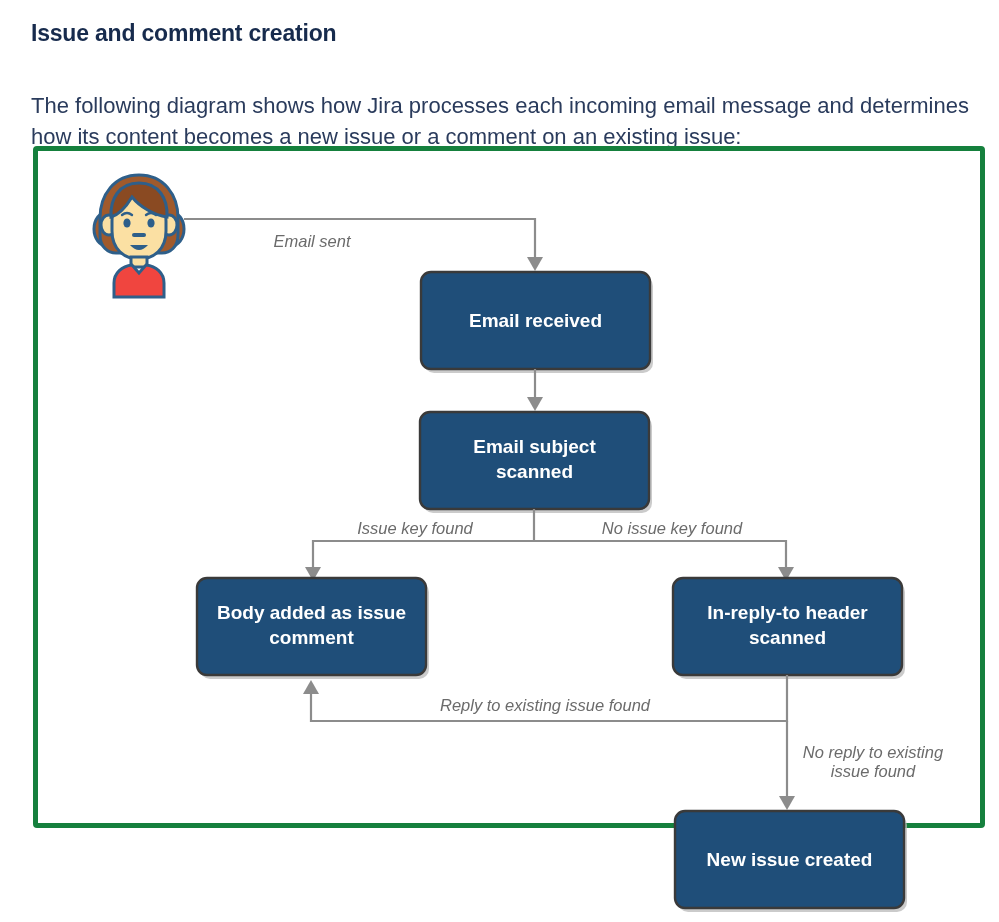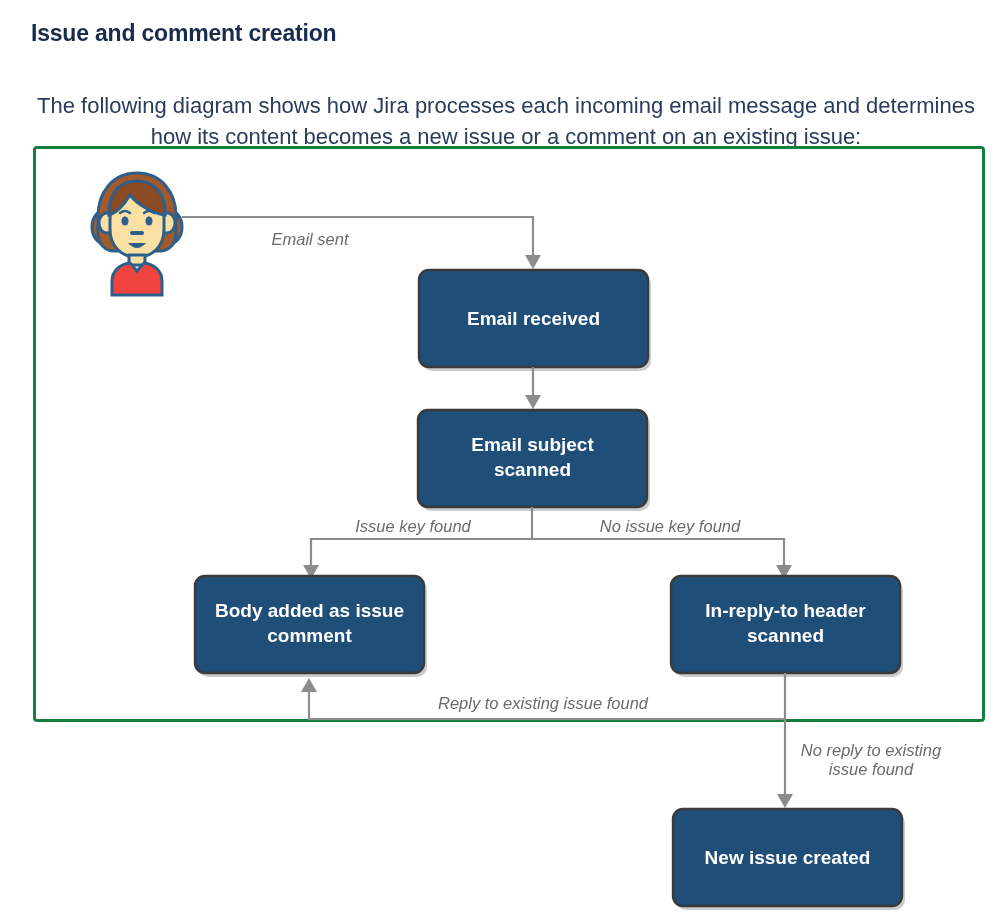--- a/index.html
+++ b/index.html
@@ -11,21 +11,21 @@
     width: 999px;
     height: 922px;
     font-family: "Liberation Sans", sans-serif;
     -webkit-font-smoothing: antialiased;
     position: relative;
     overflow: hidden;
   }
   .page {
     position: absolute;
     left: 0; top: 0;
-    width: 999px; height: 922px; text-align: center;
+    width: 999px; height: 922px;
   }
   .page-title {
     position: absolute;
     left: 31px;
     top: 20px;
     font-size: 23px;
     font-weight: bold;
     color: #172b4d;
     letter-spacing: -0.2px;
     margin: 0;
@@ -37,22 +37,22 @@
     width: 950px;
     font-size: 22px;
     line-height: 31px;
     color: #2a3b5c;
   }
   .diagram-panel {
     position: absolute;
     left: 33px;
     top: 146px;
     width: 952px;
-    height: 576px;
-    border: 3px solid #15803d;
+    height: 682px;
+    border: 5px solid #15803d;
     border-radius: 4px;
     background: #ffffff;
     box-sizing: border-box;
     padding-left: 29px;
   }
   .diagram-svg {
     position: absolute;
     left: 0;
     top: 0;
     width: 952px;

